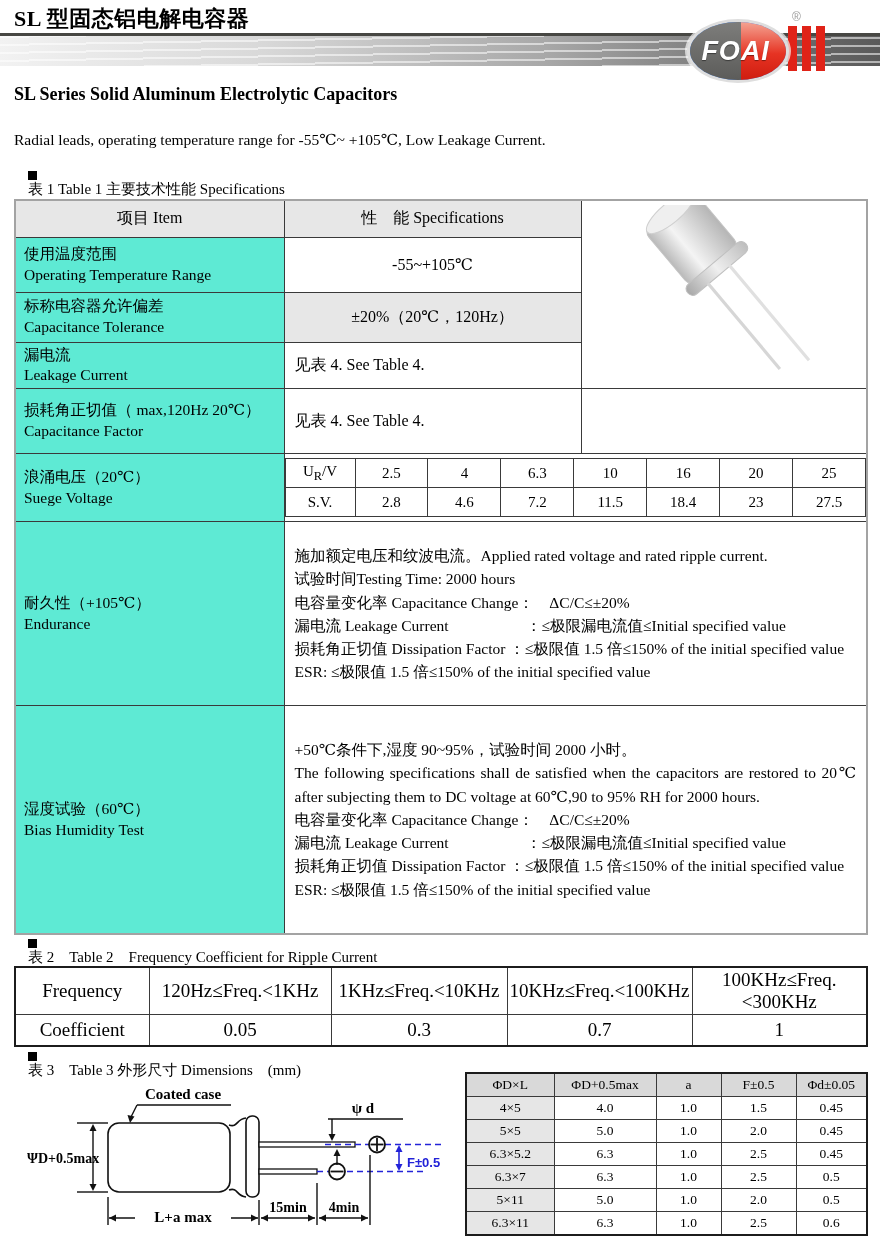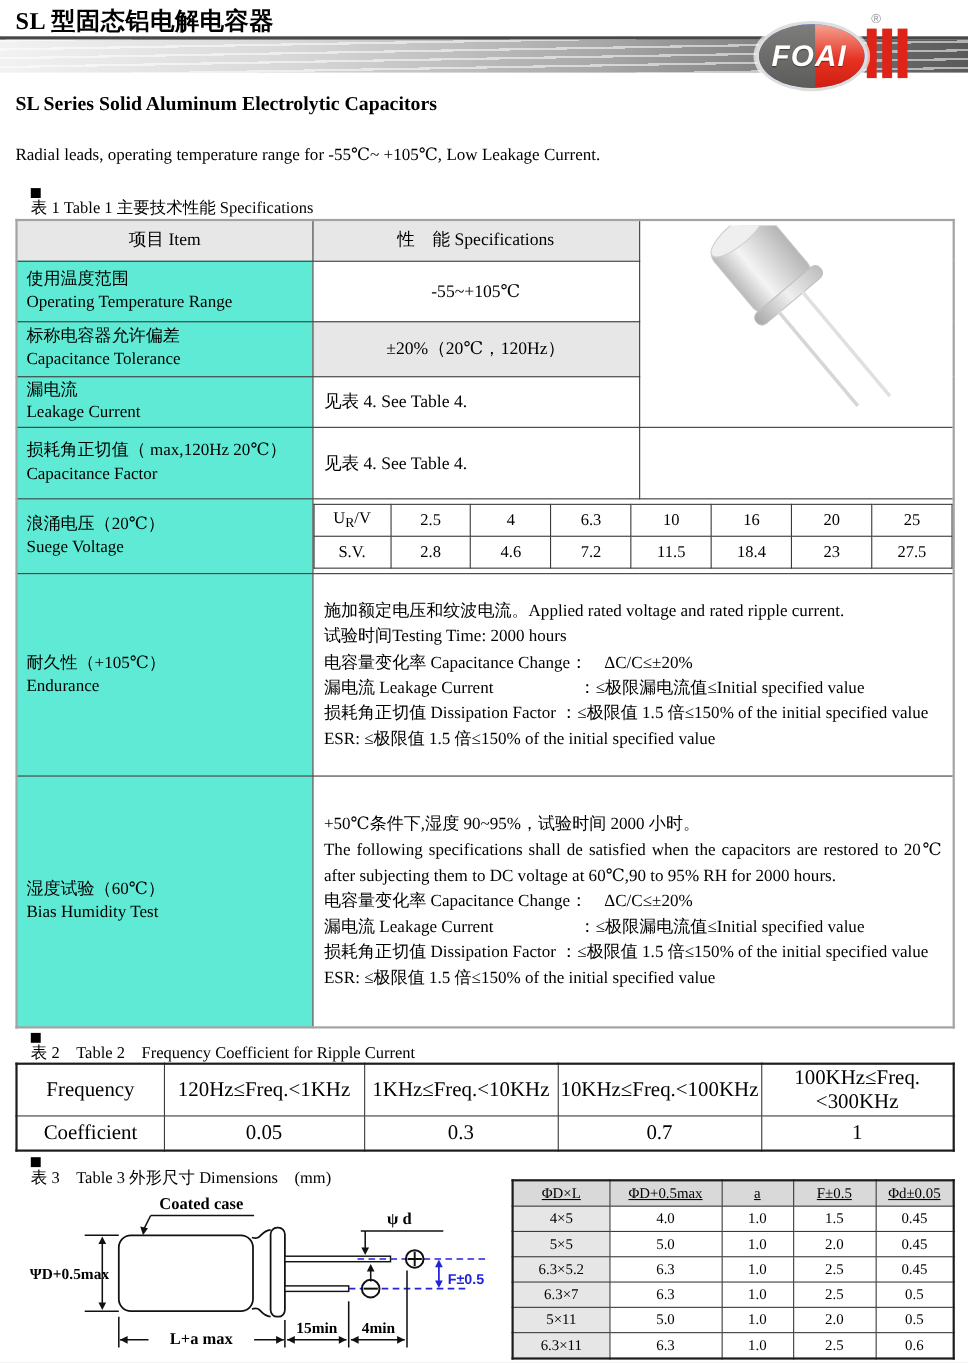--- a/index.html
+++ b/index.html
@@ -47,21 +47,21 @@
   .jline{text-align:justify;}
 
   .subtbl{width:100%;margin:4px 0;border-collapse:collapse;}
   .subtbl td{border:1px solid #3a3a3a;text-align:center;font-size:15px;height:28px;background:#fff;}
 
   .t2{position:absolute;left:14px;top:966px;width:852px;border:2px solid #1c1c1c;}
   .t2 td{border:1px solid #3a3a3a;text-align:center;font-size:19px;height:28px;background:#fff;}
 
   .t3{position:absolute;left:465px;top:1072px;width:401px;border:2px solid #1c1c1c;}
   .t3 td{border:1px solid #3a3a3a;text-align:center;font-size:13.5px;height:20px;background:#fff;}
-  .t3 .hd td{background:#d9d9d9;text-decoration:underline;}
+  .t3 .hd td{background:#d9d9d9;}
   .t3 td.c1{background:#e6e6e6;}
 
   .diagram{position:absolute;left:25px;top:1079px;}
   .photo-svg{margin-top:4px;}
 </style>
 </head>
 <body>
 
 <div class="page">
 

